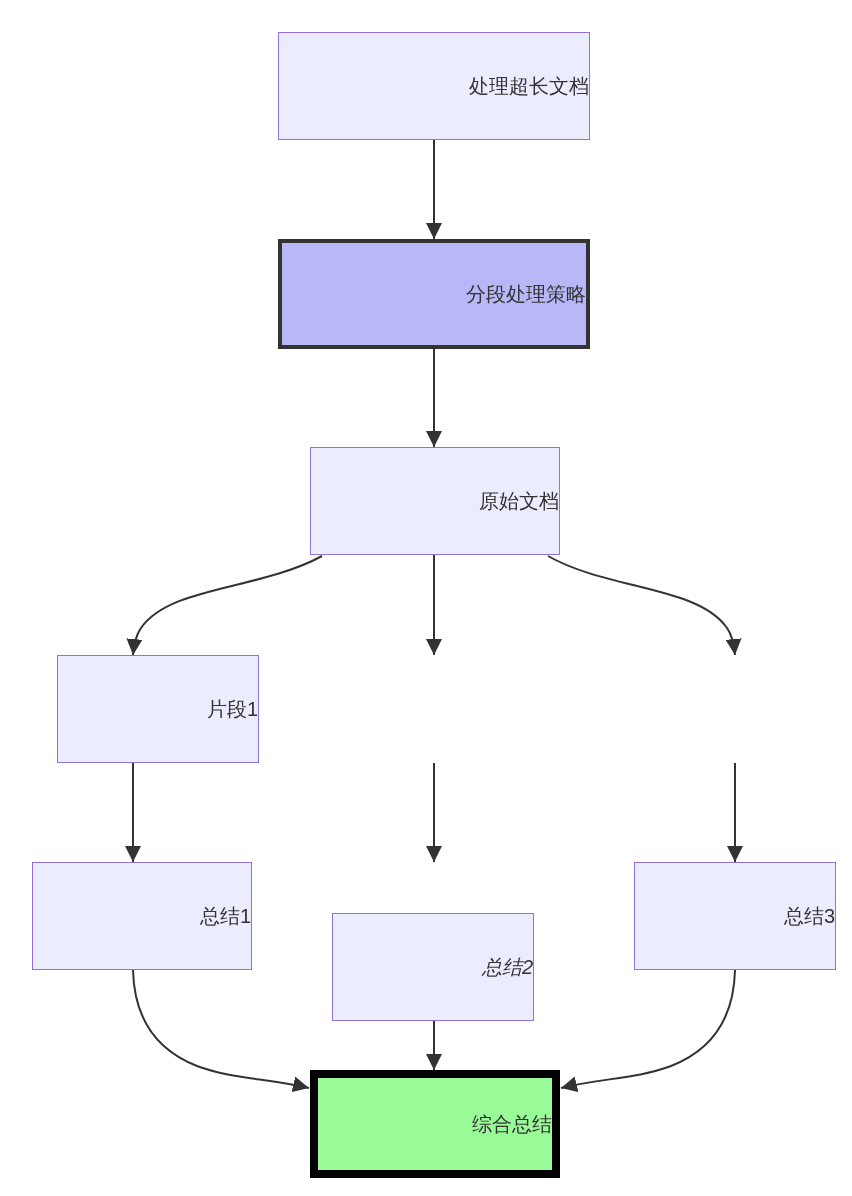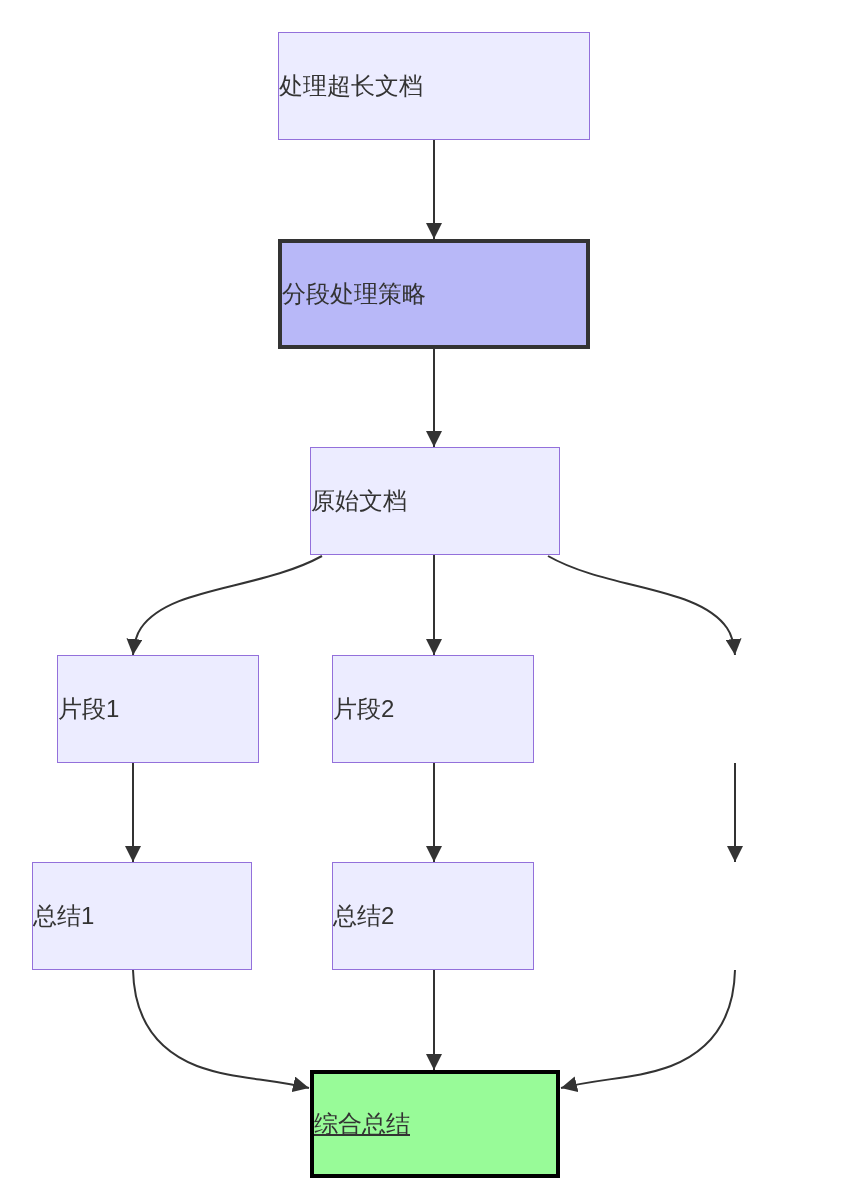--- a/index.html
+++ b/index.html
@@ -25,38 +25,37 @@
   .edge {
     fill: none;
     stroke: #333333;
     stroke-width: 2;
   }
   .node {
     position: absolute;
     box-sizing: border-box;
     display: flex;
     align-items: center;
-    justify-content: flex-start;
-    font-size: 24px;
+    justify-content: flex-end;
+    font-size: 20px;
     color: #333333;
     text-align: center;
     line-height: 1.2;
   }
   .node.default {
     background: #ECECFF;
     border: 1.5px solid #9370DB;
   }
   .node.emphasis {
     background: #B8B8F8;
     border: 4px solid #333333;
   }
   .node.success {
     background: #98FB98;
-    border: 4px solid #000000;
-    text-decoration: underline;
+    border: 8px solid #000000;
   }
   .node-label {
     display: block;
     white-space: nowrap;
   }
 </style>
 </head>
 <body>
 
 <div class="canvas">
@@ -89,31 +88,31 @@
   </div>
 
   <div class="node emphasis" style="left:278px; top:239px; width:312px; height:110px;">
     <span class="node-label">分段处理策略</span>
   </div>
 
   <div class="node default" style="left:32px; top:655px; width:202px; height:108px;margin-left:25px;">
     <span class="node-label">片段1</span>
   </div>
 
-  <div class="node default" style="left:332px; top:655px; width:202px; height:108px;">
-    <span class="node-label">片段2</span>
-  </div>
 
 
   <div class="node default" style="left:32px; top:862px; width:220px; height:108px;">
     <span class="node-label">总结1</span>
   </div>
 
-  <div class="node default" style="left:332px; top:862px; width:202px; height:108px;">
+  <div class="node default" style="left:332px; top:913px; width:202px; height:108px;font-style:italic;">
     <span class="node-label">总结2</span>
   </div>
 
+  <div class="node default" style="left:634px; top:862px; width:202px; height:108px;">
+    <span class="node-label">总结3</span>
+  </div>
 
   <div class="node success" style="left:310px; top:1070px; width:250px; height:108px;">
     <span class="node-label">综合总结</span>
   </div>
 
 </div>
 
 </body></html>

